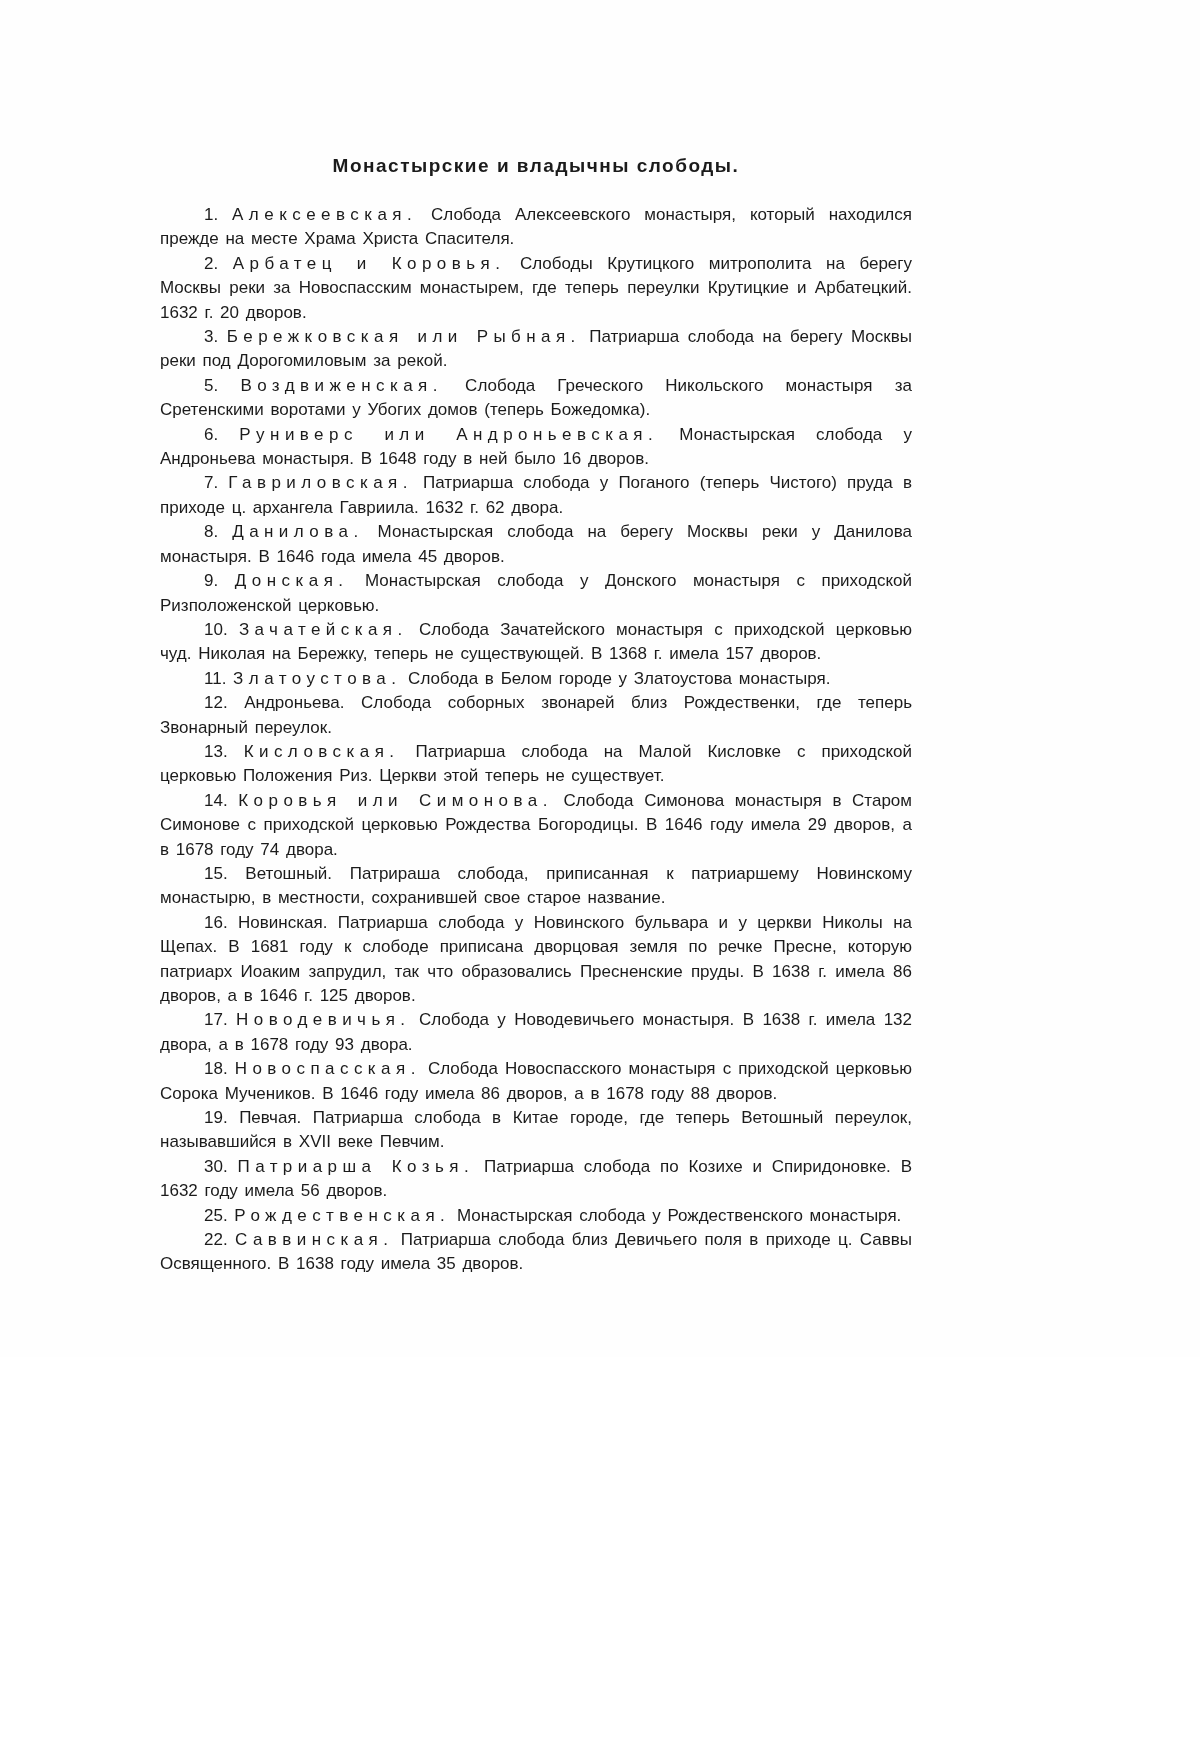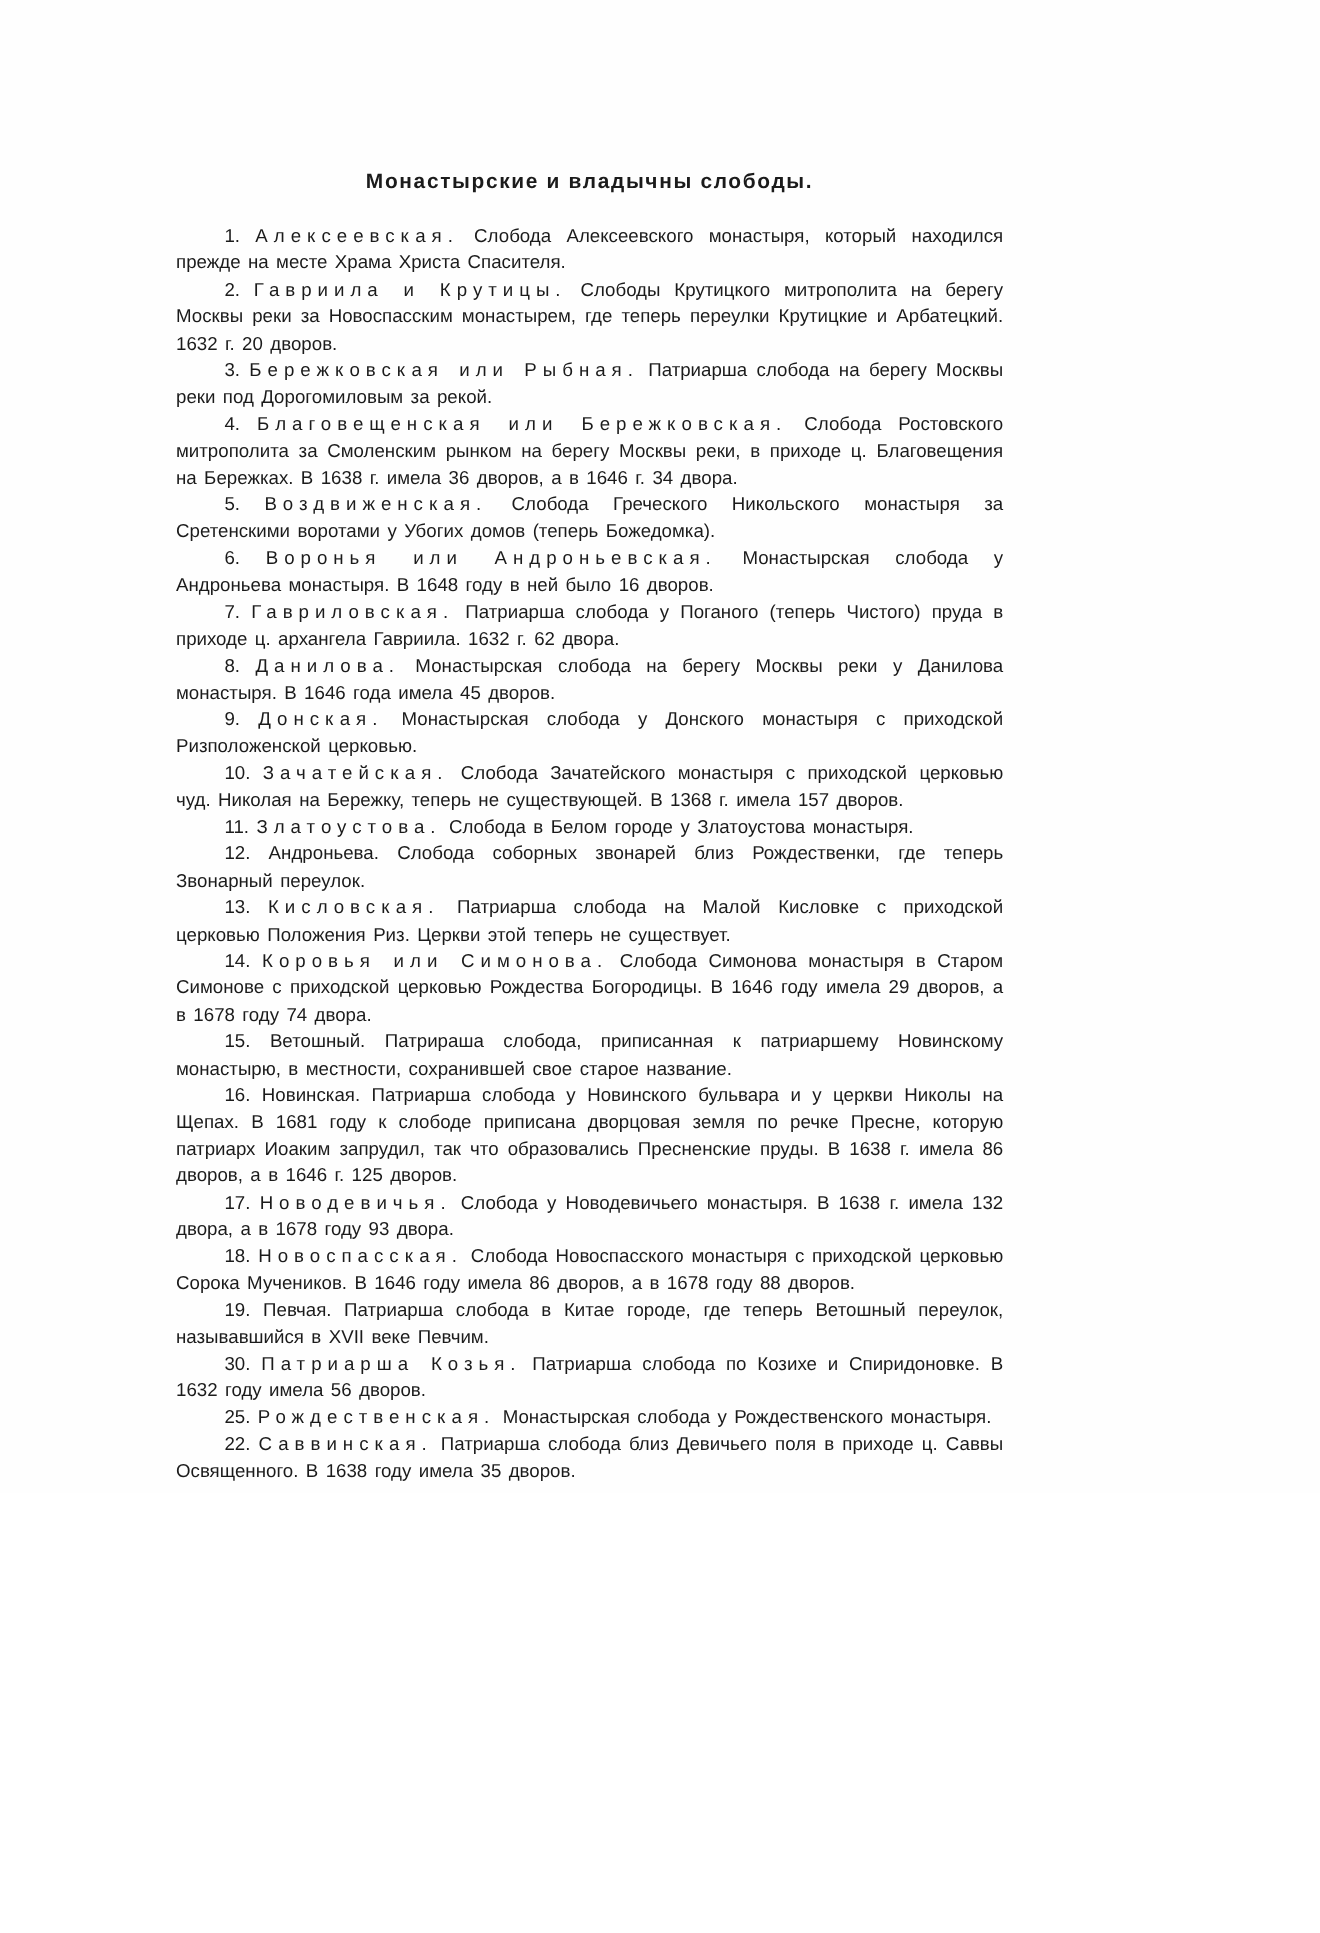--- a/index.html
+++ b/index.html
@@ -56,25 +56,24 @@
   }
 </style>
 </head>
 <body>
 
 <div class="page">
   <div class="column">
     <h1 class="doc-title">Монастырские и владычны слободы.</h1>
     <div>
         <p class="entry"><span class="num">1. </span><span class="name spaced">Алексеевская.</span><span> Слобода Алексеевского монастыря, который находился прежде на месте Храма Христа Спасителя.</span></p>
-        <p class="entry"><span class="num">2. </span><span class="name spaced">Гавриила и Крутицы.</span><span> Слободы Крутицкого митрополита на берегу Москвы реки за Новоспасским монастырем, где теперь переулки Крутицкие и Арбатецкий. 1632 г. 20 дворов.</span></p>
+        <p class="entry"><span class="num">2. </span><span class="name spaced">Арбатец и Коровья.</span><span> Слободы Крутицкого митрополита на берегу Москвы реки за Новоспасским монастырем, где теперь переулки Крутицкие и Арбатецкий. 1632 г. 20 дворов.</span></p>
         <p class="entry"><span class="num">3. </span><span class="name spaced">Бережковская или Рыбная.</span><span> Патриарша слобода на берегу Москвы реки под Дорогомиловым за рекой.</span></p>
-        <p class="entry"><span class="num">4. </span><span class="name spaced">Благовещенская или Бережковская.</span><span> Слобода Ростовского митрополита за Смоленским рынком на берегу Москвы реки, в приходе ц. Благовещения на Бережках. В 1638 г. имела 36 дворов, а в 1646 г. 34 двора.</span></p>
         <p class="entry"><span class="num">5. </span><span class="name spaced">Воздвиженская.</span><span> Слобода Греческого Никольского монастыря за Сретенскими воротами у Убогих домов (теперь Божедомка).</span></p>
-        <p class="entry"><span class="num">6. </span><span class="name spaced">Воронья или Андроньевская.</span><span> Монастырская слобода у Андроньева монастыря. В 1648 году в ней было 16 дворов.</span></p>
+        <p class="entry"><span class="num">6. </span><span class="name spaced">Руниверс или Андроньевская.</span><span> Монастырская слобода у Андроньева монастыря. В 1648 году в ней было 16 дворов.</span></p>
         <p class="entry"><span class="num">7. </span><span class="name spaced">Гавриловская.</span><span> Патриарша слобода у Поганого (теперь Чистого) пруда в приходе ц. архангела Гавриила. 1632 г. 62 двора.</span></p>
         <p class="entry"><span class="num">8. </span><span class="name spaced">Данилова.</span><span> Монастырская слобода на берегу Москвы реки у Данилова монастыря. В 1646 года имела 45 дворов.</span></p>
         <p class="entry"><span class="num">9. </span><span class="name spaced">Донская.</span><span> Монастырская слобода у Донского монастыря с приходской Ризположенской церковью.</span></p>
         <p class="entry"><span class="num">10. </span><span class="name spaced">Зачатейская.</span><span> Слобода Зачатейского монастыря с приходской церковью чуд. Николая на Бережку, теперь не существующей. В 1368 г. имела 157 дворов.</span></p>
         <p class="entry"><span class="num">11. </span><span class="name spaced">Златоустова.</span><span> Слобода в Белом городе у Златоустова монастыря.</span></p>
         <p class="entry"><span class="num">12. </span><span class="name">Андроньева.</span><span> Слобода соборных звонарей близ Рождественки, где теперь Звонарный переулок.</span></p>
         <p class="entry"><span class="num">13. </span><span class="name spaced">Кисловская.</span><span> Патриарша слобода на Малой Кисловке с приходской церковью Положения Риз. Церкви этой теперь не существует.</span></p>
         <p class="entry"><span class="num">14. </span><span class="name spaced">Коровья или Симонова.</span><span> Слобода Симонова монастыря в Старом Симонове с приходской церковью Рождества Богородицы. В 1646 году имела 29 дворов, а в 1678 году 74 двора.</span></p>
         <p class="entry"><span class="num">15. </span><span class="name">Ветошный.</span><span> Патрираша слобода, приписанная к патриаршему Новинскому монастырю, в местности, сохранившей свое старое название.</span></p>
         <p class="entry"><span class="num">16. </span><span class="name">Новинская.</span><span> Патриарша слобода у Новинского бульвара и у церкви Николы на Щепах. В 1681 году к слободе приписана дворцовая земля по речке Пресне, которую патриарх Иоаким запрудил, так что образовались Пресненские пруды. В 1638 г. имела 86 дворов, а в 1646 г. 125 дворов.</span></p>

